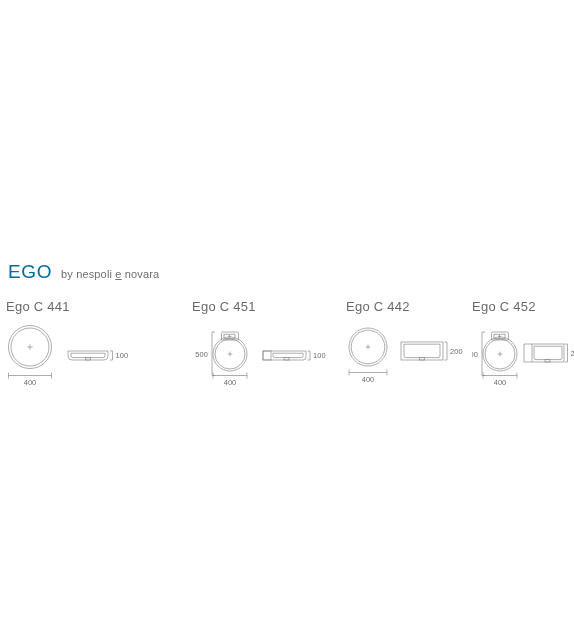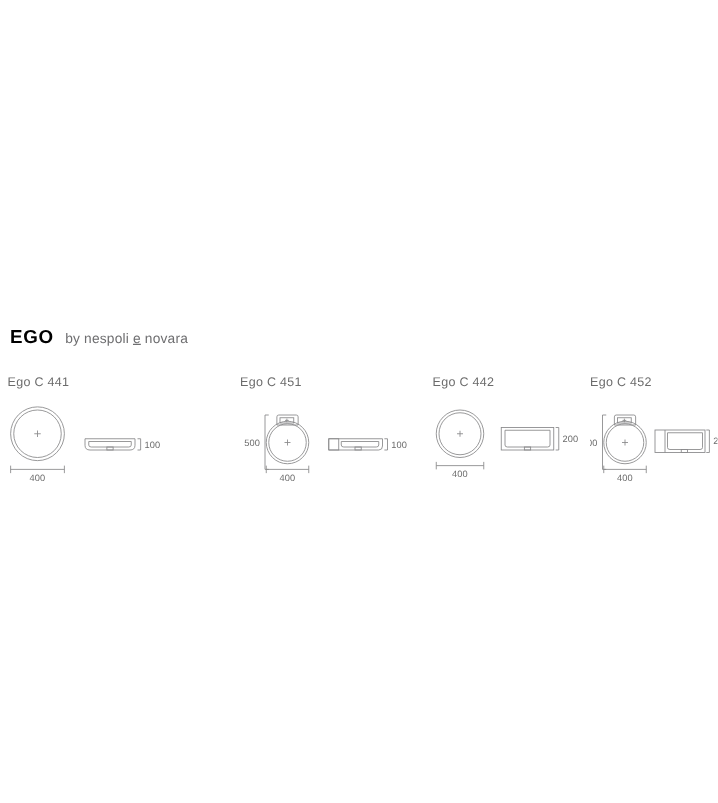--- a/index.html
+++ b/index.html
@@ -20,44 +20,44 @@
   .brand-header {
     position: absolute;
     left: 8px;
     top: 261px;
     display: flex;
     align-items: baseline;
     gap: 9px;
     white-space: nowrap;
   }
   .brand-name {
-    font-size: 15px;
+    font-size: 19px;
     letter-spacing: 0.6px;
-    color: #000000;
-    font-weight: 700;
+    color: #0369a1;
+    font-weight: 400;
   }
   .brand-by {
     font-size: 11px;
     color: #6e6e70;
     letter-spacing: 0.15px;
   }
   .brand-by .ul { text-decoration: underline; }
 
   
   .product {
     position: absolute;
     top: 300px;
   }
   #prod-441 { left: 6px;   }
   #prod-451 { left: 176px; margin-left: 16px; }
   #prod-442 { left: 327px; margin-left: 19px; }
   #prod-452 { left: 472px; }
 
   .product-label {
-    font-size: 10px;
+    font-size: 13px;
     color: #6b6b6b;
     letter-spacing: 0.25px;
     white-space: nowrap;
     height: 14px;
     line-height: 14px;
   }
 
   .drawing-area {
     position: relative;
     margin-top: 6px;

